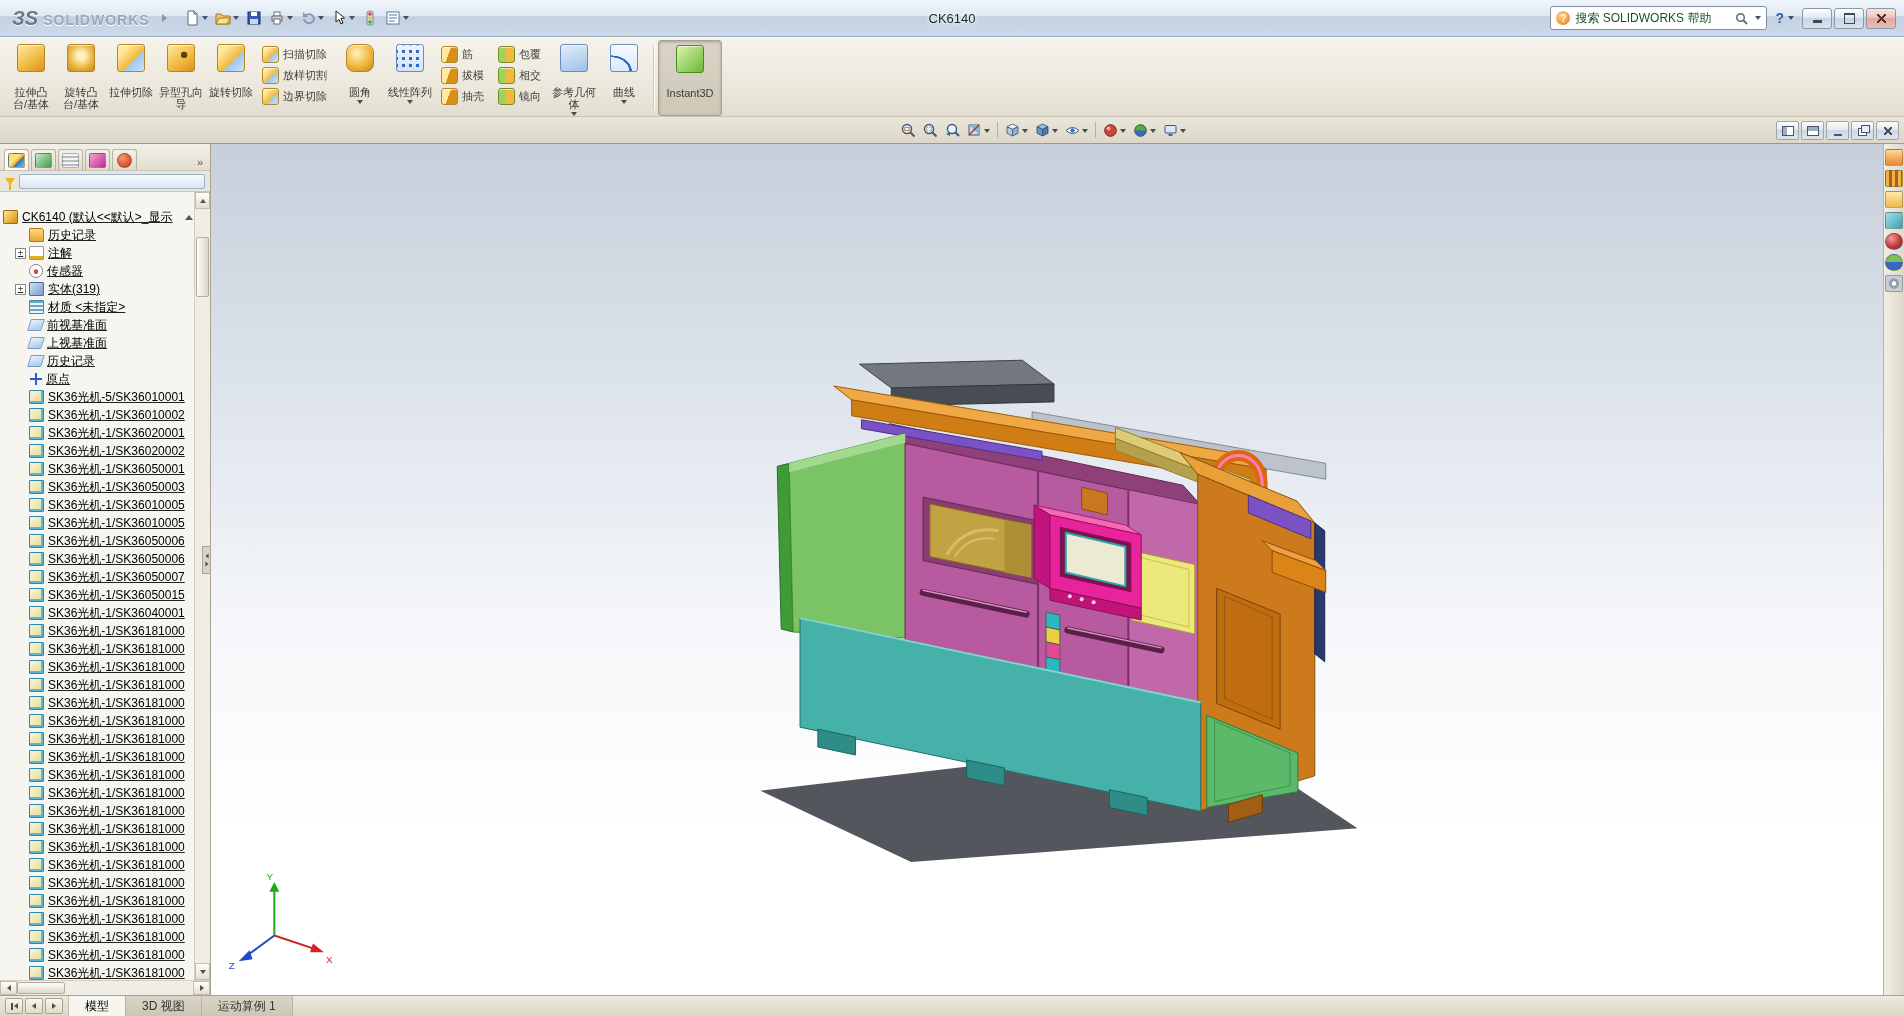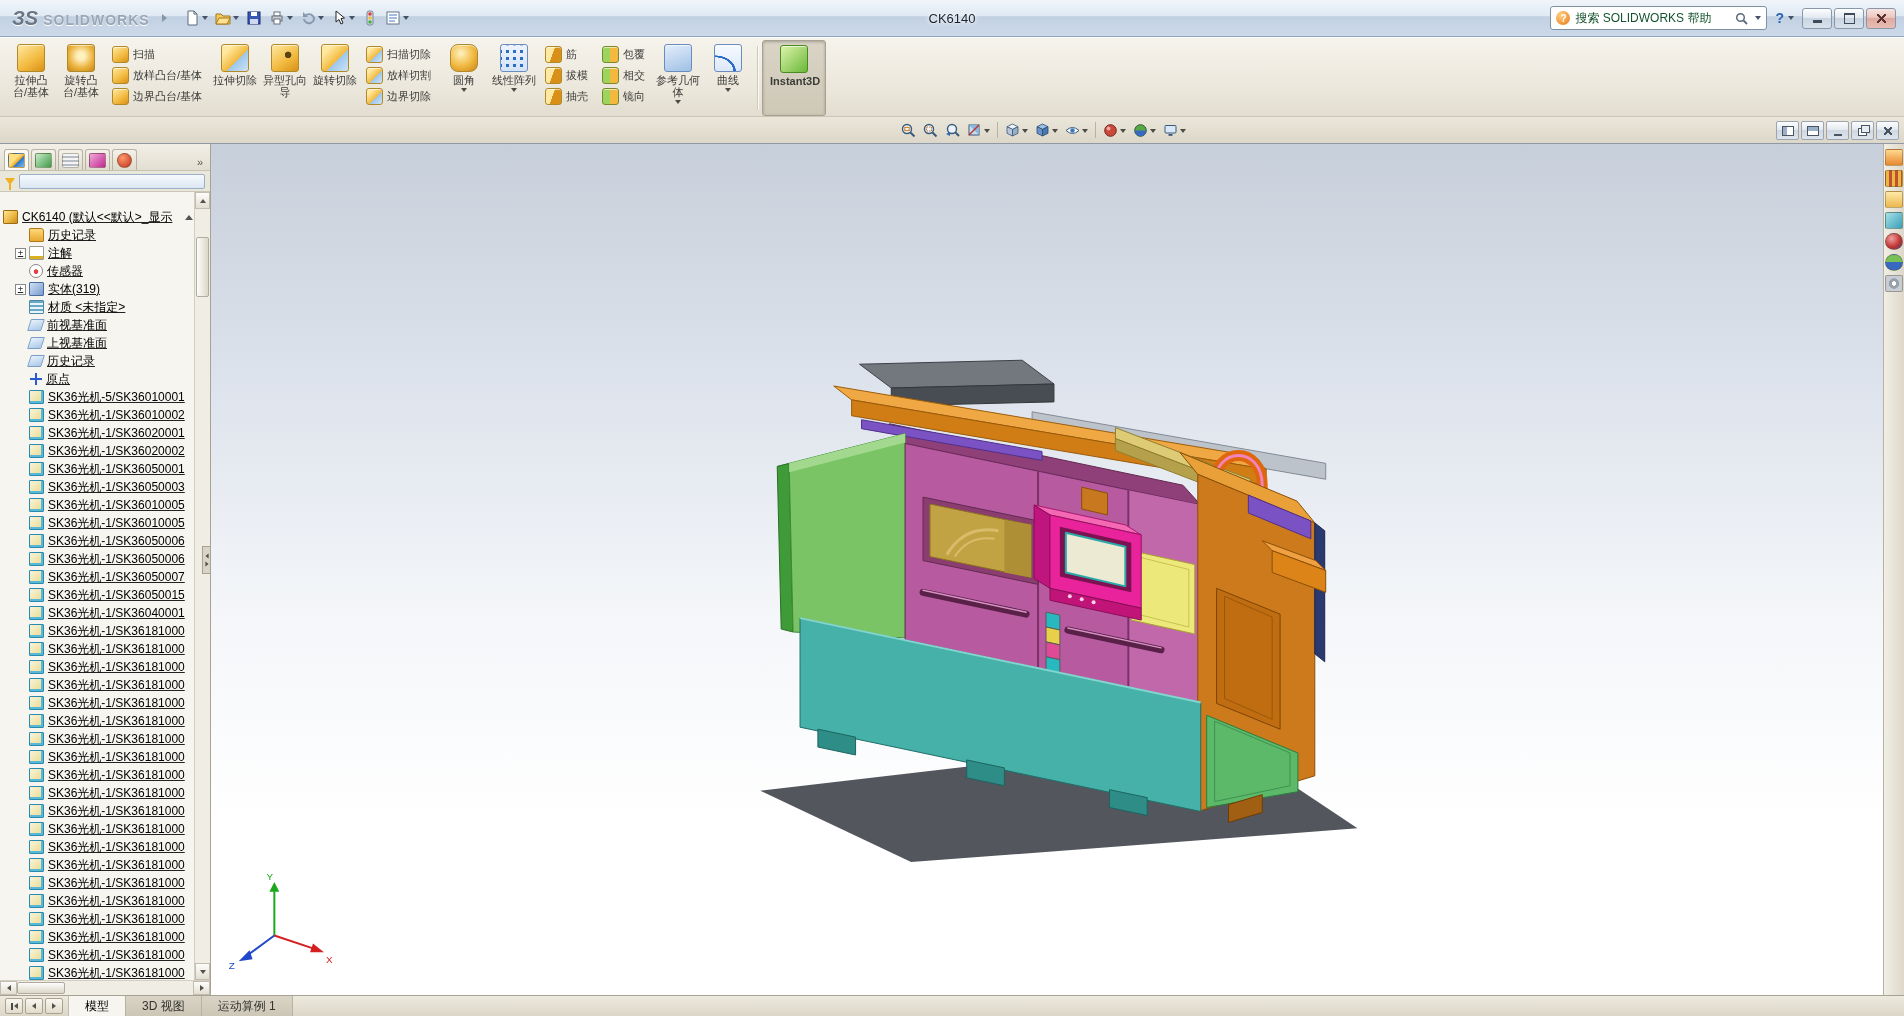--- a/index.html
+++ b/index.html
@@ -34,23 +34,23 @@
   .wbtn.close{background:linear-gradient(#f8e4e0,#ecc4bc 45%,#dfa89e 46%,#e8beb4);}
   .sh-min{width:9px;height:3px;background:#3e4a5a;margin-top:6px;}
   .sh-max{width:9px;height:8px;border:1px solid #3e4a5a;border-top-width:2px;background:transparent;}
   .sh-x{width:9px;height:9px;background:
     linear-gradient(45deg,transparent 40%,#5a3030 40%,#5a3030 60%,transparent 60%),
     linear-gradient(-45deg,transparent 40%,#5a3030 40%,#5a3030 60%,transparent 60%);}
   
   .ribbon{height:76px;flex:none;display:flex;align-items:stretch;padding:2px 2px 0 6px;
     background:linear-gradient(#f6f3ec,#eae6da 70%,#e2ddd0);border-bottom:1px solid #cac5b7;border-top:1px solid #fbfcfe;}
   .rlarge{width:50px;flex:none;display:flex;flex-direction:column;align-items:center;padding-top:4px;border-radius:3px;color:#3c3c38;}
-  .rlarge .lbl{font-size:11px;line-height:12px;text-align:center;width:46px;}
+  .rlarge .lbl{font-size:11px;line-height:12px;text-align:center;width:46px;margin-top:12px;}
   .rlarge.wide{width:62px;}
-  .rlarge.wide .lbl{width:48px;white-space:nowrap;font-weight:bold;}
+  .rlarge.wide .lbl{width:48px;white-space:nowrap;}
   .rlarge.pressed{background:linear-gradient(#d9d4c5,#cec8b7);border:1px solid #a8a292;box-shadow:inset 0 1px 3px rgba(0,0,0,.25);}
   .dda{width:0;height:0;border-left:3px solid transparent;border-right:3px solid transparent;border-top:4px solid #4c4c46;margin-top:2px;}
   .rcol{display:flex;flex-direction:column;justify-content:flex-start;gap:2px;padding:5px 6px 0 4px;}
   .rsmall{display:flex;align-items:center;gap:4px;height:19px;font-size:11px;color:#3c3c38;white-space:nowrap;border-radius:2px;padding:0 2px;}
   .rsep{width:1px;flex:none;background:#cfc9bb;box-shadow:1px 0 0 #fbfaf6;margin:6px 4px;}
   .ric{width:26px;height:26px;flex:none;border:1px solid #b08a28;border-radius:3px;margin-bottom:2px;
     background:linear-gradient(145deg,#ffe9a0,#f2b93e 60%,#d89018);box-shadow:inset 0 1px 0 rgba(255,255,255,.6);}
   .ric.s{width:15px;height:15px;margin-bottom:0;}
   .ric.rev{background:radial-gradient(circle at 50% 42%,#fff0c0 18%,#eab23c 62%,#c8861a);}
   .ric.cut{background:linear-gradient(135deg,#ffe9a0 20%,#f2b93e 58%,#9cc6ec 59%,#cfe4f6);}
@@ -263,35 +263,20 @@
 
 <div class="ribbon">
   <div class="rlarge">
     <span class="ric"></span>
     <span class="lbl">拉伸凸台/基体</span>
   </div>
   <div class="rlarge">
     <span class="ric rev"></span>
     <span class="lbl">旋转凸台/基体</span>
   </div>
-  <div class="rcol c1">
-
-  <div class="rsmall">
-        <span class="ric s"></span>
-        <span>扫描</span>
-      </div>
-      <div class="rsmall">
-        <span class="ric s"></span>
-        <span>放样凸台/基体</span>
-      </div>
-      <div class="rsmall">
-        <span class="ric s"></span>
-        <span>边界凸台/基体</span>
-      </div>
-    </div>
   <div class="rlarge">
     <span class="ric cut"></span>
     <span class="lbl">拉伸切除</span>
   </div>
   <div class="rlarge">
     <span class="ric hole"></span>
     <span class="lbl">异型孔向导</span>
   </div>
   <div class="rlarge">
     <span class="ric cut rev"></span>

